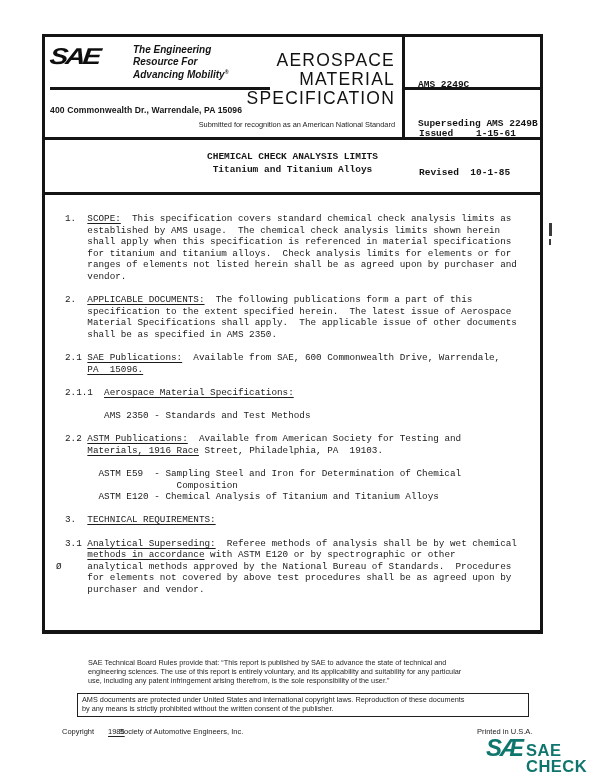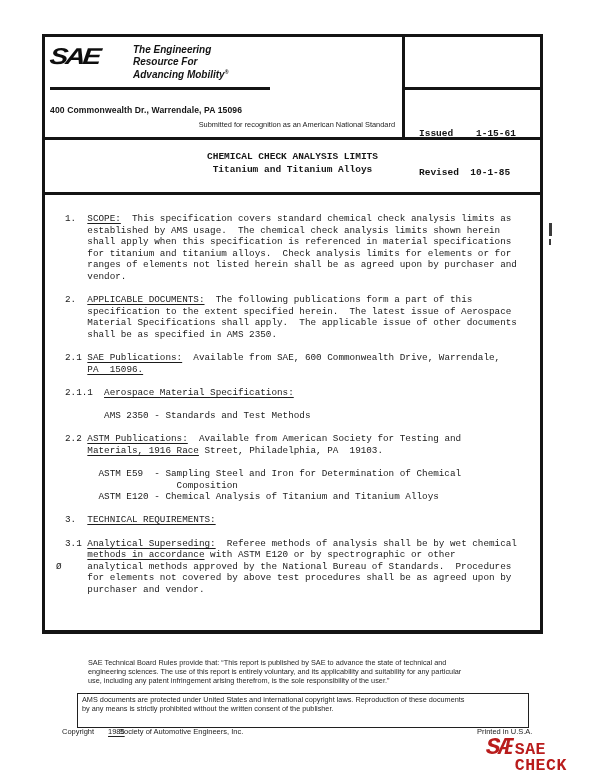--- a/index.html
+++ b/index.html
@@ -37,21 +37,21 @@
   
   .doc-body{position:absolute;left:20px;top:176px;font-size:9.3px;line-height:11.6px;
             color:#1b1b1b;}
   .doc-body .line{white-space:pre;height:11.6px;}
   .u{text-decoration:underline;text-underline-offset:2px;}
   .change-marker{position:absolute;left:11px;top:524px;font-size:9.3px;color:#1b1b1b;}
   
   .fineprint{position:absolute;left:88px;top:659px;width:444px;font-size:7.3px;
              line-height:8.9px;color:#272727;}
   .copy-box{position:absolute;left:77px;top:693px;width:452px;box-sizing:border-box;
-            border:1.5px solid #202020;padding:2px 4px 13px 4px;font-size:7.3px;
+            border:1.5px solid #202020;padding:2px 4px 2px 4px;font-size:7.3px;
             line-height:8.9px;color:#272727;}
   .copyright-line{position:absolute;top:727px;left:0;width:100%;font-size:7.5px;color:#232323;}
   .copyright-line .c1{position:absolute;left:62px;}
   .copyright-line .c2{position:absolute;left:108px;text-decoration:underline;text-underline-offset:2px;}
   .copyright-line .c3{position:absolute;left:119px;}
   .copyright-line .c4{position:absolute;left:477px;}
   
   .watermark{position:absolute;left:486px;top:736px;filter:blur(.3px);}
   .wm-row{display:flex;align-items:baseline;gap:4px;}
   .wm-logo{font-style:italic;font-weight:900;font-size:24px;letter-spacing:-2px;line-height:24px;}
@@ -72,22 +72,31 @@
 
     <div class="sae-logo">SAE</div>
     <div class="tagline">
       <div>The Engineering</div>
       <div>Resource For</div>
       <div><span>Advancing Mobility</span><sup>®</sup></div>
     </div>
     <div class="rule logo-rule"></div>
     <div class="address">400 Commonwealth Dr., Warrendale, PA 15096</div>
 
+    <div class="doc-type">
+      <div>AEROSPACE</div>
+      <div>MATERIAL</div>
+      <div>SPECIFICATION</div>
+    </div>
     <div class="submitted">Submitted for recognition as an American National Standard</div>
 
+    <div class="docnum mono">
+      <div>AMS 2249C</div>
+      <div>Superseding AMS 2249B</div>
+    </div>
     <div class="dates mono">
       <div>Issued    1-15-61</div>
       <div>Revised  10-1-85</div>
     </div>
 
     <div class="spec-title mono">
       <div>CHEMICAL CHECK ANALYSIS LIMITS</div>
       <div>Titanium and Titanium Alloys</div>
     </div>
 
@@ -143,21 +152,21 @@
     <div>by any means is strictly prohibited without the written consent of the publisher.</div>
   </div>
 
   <div class="copyright-line">
     <span class="c1">Copyright</span>
     <span class="c2">1985</span>
     <span class="c3">Society of Automotive Engineers, Inc.</span>
     <span class="c4">Printed in U.S.A.</span>
   </div>
 
-  <div class="watermark" id="watermark" style="color: #b91c1c; font-family: Liberation Mono, monospace;">
+  <div class="watermark" id="watermark" style="color: #0f766e;">
     <div class="wm-row">
       <span class="wm-logo">SÆ</span>
       <span class="wm-text">SAE CHECK</span>
     </div>
 
   </div>
 
 </div>
 
 </body></html>

